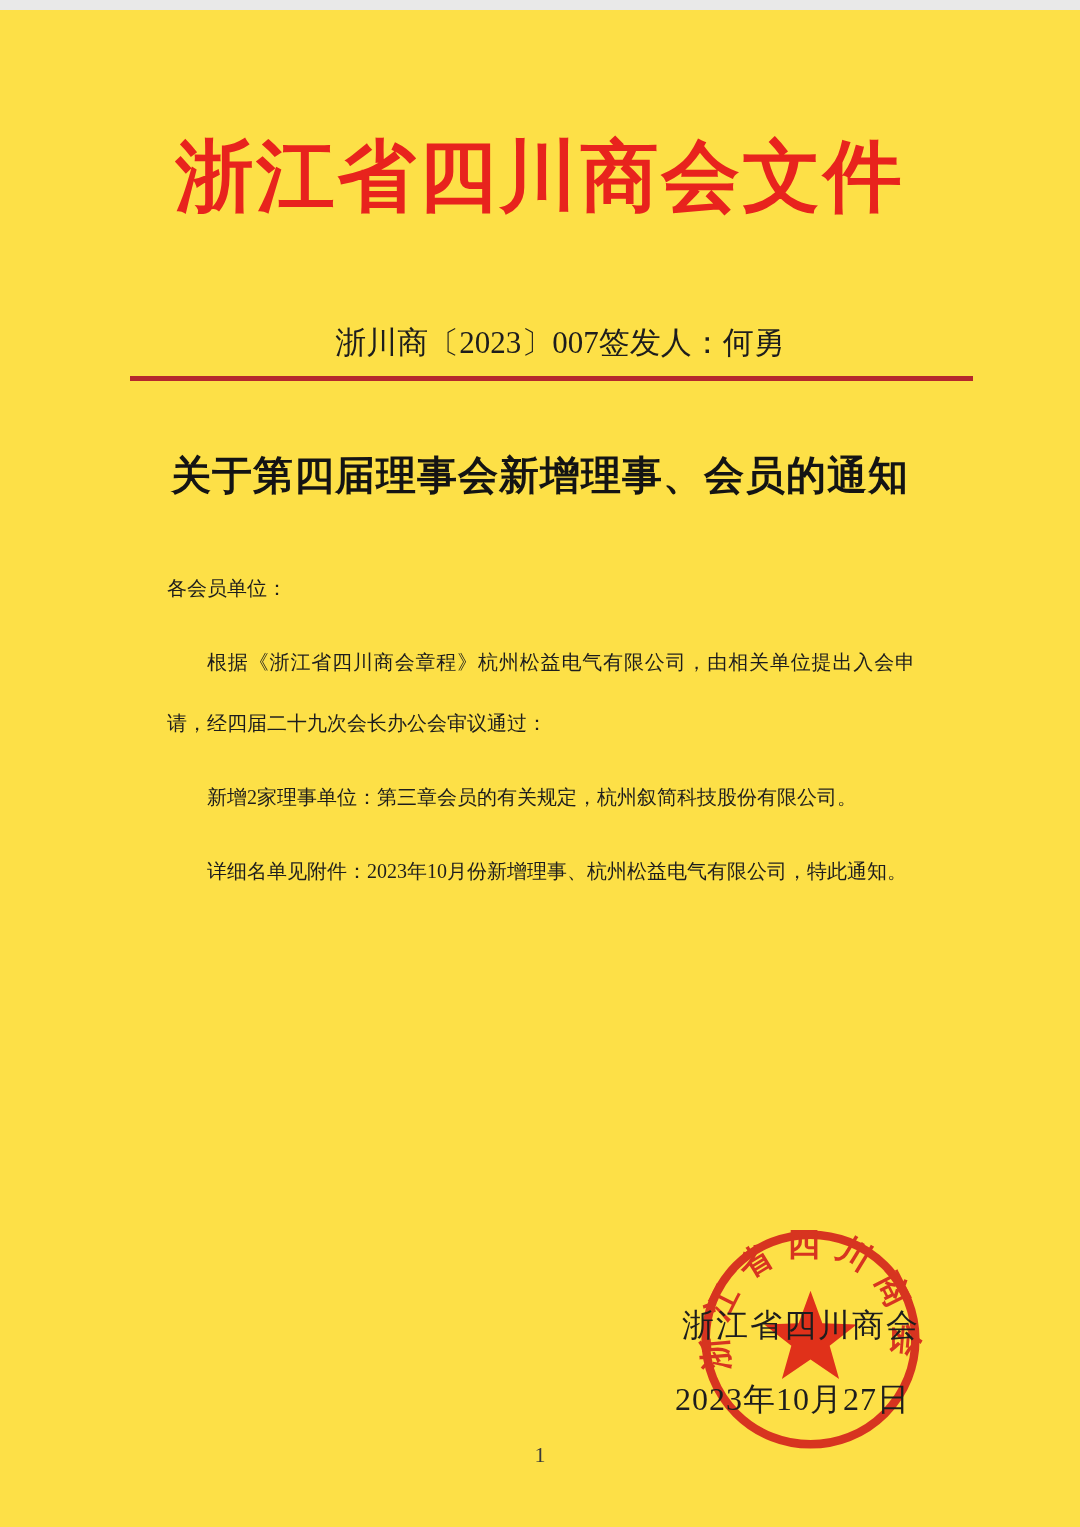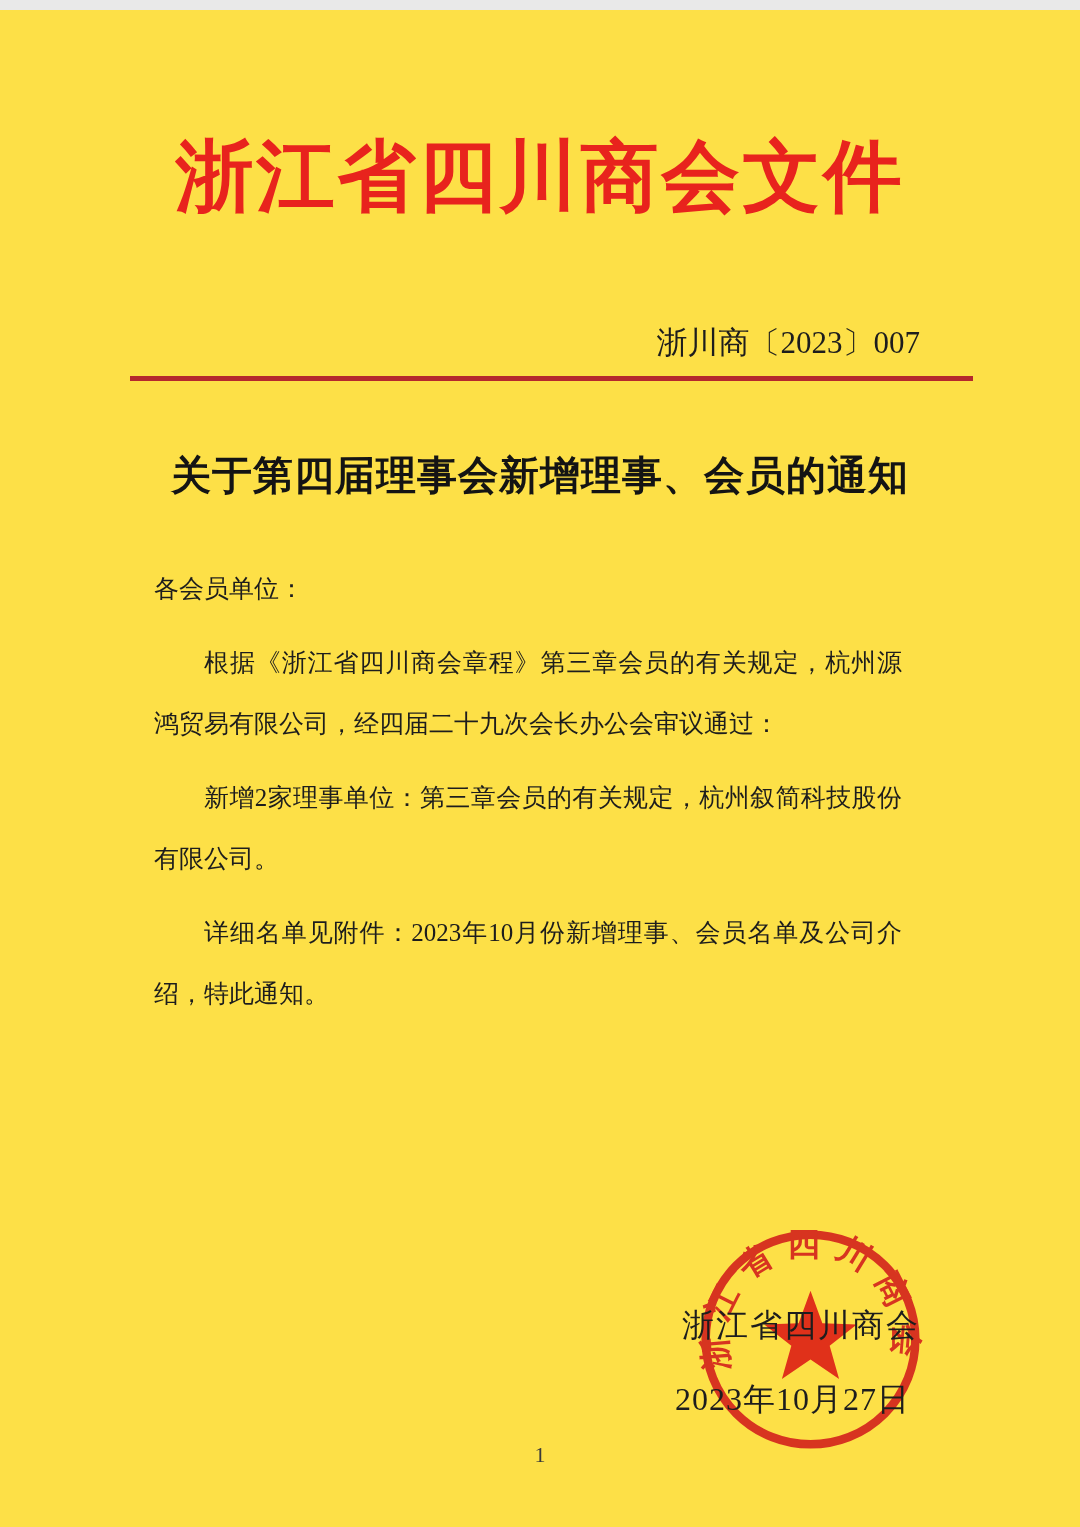--- a/index.html
+++ b/index.html
@@ -28,21 +28,21 @@
     color: #e8231d;
     line-height: 1.25;
     white-space: nowrap;
   }
   .docnum-row {
     position: absolute;
     top: 312px;
     left: 200px;
     right: 160px;
     display: flex;
-    justify-content: flex-end;
+    justify-content: center;
     align-items: baseline;
     font-size: 31px;
     color: #1d1d1d;
   }
   .red-rule {
     position: absolute;
     top: 366px;
     left: 130px;
     width: 843px;
     height: 5px;
@@ -57,23 +57,23 @@
     text-align: center;
     font-size: 40px;
     font-weight: bold;
     color: #141414;
     letter-spacing: 1px;
     white-space: nowrap;
   }
   .body-text {
     position: absolute;
     top: 548px;
-    left: 154px;
+    left: 167px;
     width: 748px;
-    font-size: 25px;
+    font-size: 20px;
     line-height: 61px;
     color: #1d1d1d;
     text-align: justify;
     text-justify: inter-ideograph;
   }
   .body-text p { margin: 13px 0 0 0; }
   .body-text p.salutation { margin: 0; text-indent: 0; }
   .body-text p.para { text-indent: 2em; }
   .sig-name {
     position: absolute;
@@ -121,31 +121,34 @@
 </style>
 </head>
 <body>
 
 <div class="page">
 
   <div class="letterhead">浙江省四川商会文件</div>
 
   <div class="docnum-row">
     <span>浙川商〔2023〕007</span>
+    <span>
+      <span>签发人：</span><span>何勇</span>
+    </span>
   </div>
 
   <div class="red-rule"></div>
 
   <h1 class="doc-title">关于第四届理事会新增理事、会员的通知</h1>
 
   <div class="body-text">
     <p class="salutation">各会员单位：</p>
-    <p class="para">根据《浙江省四川商会章程》第三章会员的有关规定，杭州源鸿贸易有限公司，经四届二十九次会长办公会审议通过：</p>
+    <p class="para">根据《浙江省四川商会章程》杭州松益电气有限公司，由相关单位提出入会申请，经四届二十九次会长办公会审议通过：</p>
     <p class="para">新增2家理事单位：第三章会员的有关规定，杭州叙简科技股份有限公司。</p>
-    <p class="para">详细名单见附件：2023年10月份新增理事、会员名单及公司介绍，特此通知。</p>
+    <p class="para">详细名单见附件：2023年10月份新增理事、杭州松益电气有限公司，特此通知。</p>
   </div>
 
   <div class="sig-name">浙江省四川商会</div>
 
   <div class="sig-date">2023年10月27日</div>
 
   <svg class="seal" viewBox="0 0 220 220" xmlns="http://www.w3.org/2000/svg">
     <circle cx="110" cy="110" r="99" fill="none" stroke="#d5281e" stroke-width="8"></circle>
     <polygon points="110,64 121.2,94.6 153.7,95.8 128.1,115.9 137,147.2 110,129 83,147.2 91.9,115.9 66.3,95.8 98.8,94.6" fill="#de2417"></polygon>
     <path id="sealArc" d="M 37.5 143.8 A 80 80 0 1 1 182.5 143.8" fill="none"></path>

